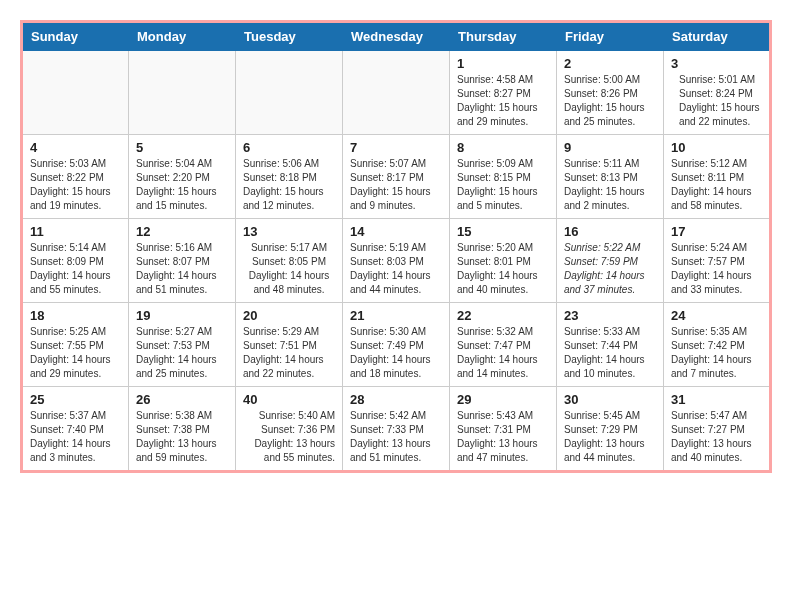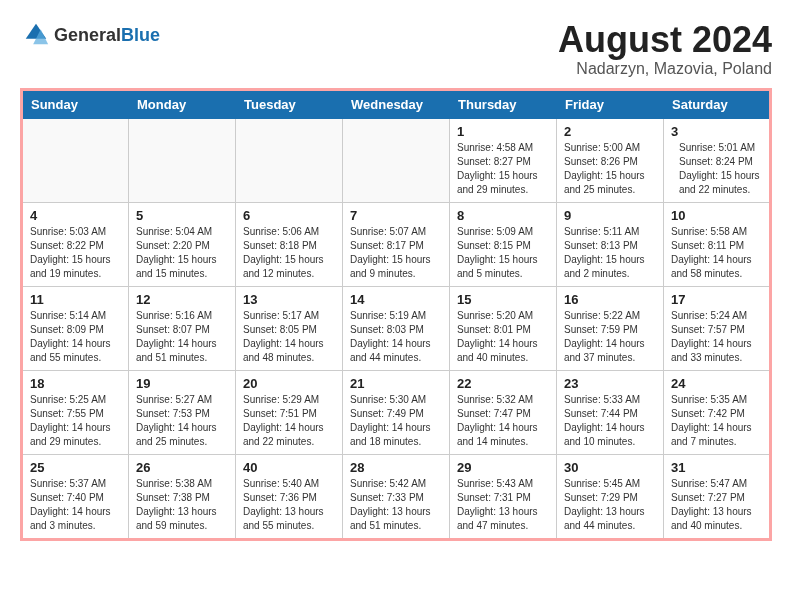--- a/index.html
+++ b/index.html
@@ -87,39 +87,20 @@
     .day-info {
       font-size: 10px;
       color: #333;
       line-height: 1.4;
     }
   </style>
 </head>
 <body>
 
 <div class="page">
-  <div class="header">
-    <div class="logo">
-      <div>
-        <svg class="logo-icon" viewBox="0 0 30 30">
-          <polygon points="15,4 26,20 4,20" fill="#1a6faf"></polygon>
-          <polygon points="20,10 28,26 12,26" fill="#5aabde" opacity="0.7"></polygon>
-        </svg>
-      </div>
-      <div style="margin-left:4px;">
-        <div class="logo-text">
-          <span class="logo-general">General</span><span class="logo-blue">Blue</span>
-        </div>
-      </div>
-    </div>
-    <div class="title-block">
-      <div class="month-title">August 2024</div>
-      <div class="subtitle">Nadarzyn, Mazovia, Poland</div>
-    </div>
-  </div>
 
   <table class="calendar">
     <thead>
       <tr>
         <th>Sunday</th>
         <th>Monday</th>
         <th>Tuesday</th>
         <th>Wednesday</th>
         <th>Thursday</th>
         <th>Friday</th>
@@ -192,21 +173,21 @@
           </td>
           <td>
             <span class="day-number">9</span>
             <div class="day-info" style="white-space: pre-line;">Sunrise: 5:11 AM
 Sunset: 8:13 PM
 Daylight: 15 hours
 and 2 minutes.</div>
           </td>
           <td>
             <span class="day-number">10</span>
-            <div class="day-info" style="white-space: pre-line;">Sunrise: 5:58 AM
+            <div class="day-info" style="white-space: pre-line;">Sunrise: 5:12 AM
 Sunset: 8:11 PM
 Daylight: 14 hours
 and 58 minutes.</div>
           </td>
         </tr>
         <tr>
           <td>
             <span class="day-number">11</span>
             <div class="day-info" style="white-space: pre-line;">Sunrise: 5:14 AM
 Sunset: 8:09 PM
@@ -215,42 +196,42 @@
           </td>
           <td>
             <span class="day-number">12</span>
             <div class="day-info" style="white-space: pre-line;">Sunrise: 5:16 AM
 Sunset: 8:07 PM
 Daylight: 14 hours
 and 51 minutes.</div>
           </td>
           <td>
             <span class="day-number">13</span>
-            <div class="day-info" style="white-space: pre-line;">Sunrise: 5:17 AM
+            <div class="day-info" style="white-space: pre-line; text-align: center;">Sunrise: 5:17 AM
 Sunset: 8:05 PM
 Daylight: 14 hours
 and 48 minutes.</div>
           </td>
           <td>
             <span class="day-number">14</span>
             <div class="day-info" style="white-space: pre-line;">Sunrise: 5:19 AM
 Sunset: 8:03 PM
 Daylight: 14 hours
 and 44 minutes.</div>
           </td>
           <td>
             <span class="day-number">15</span>
             <div class="day-info" style="white-space: pre-line;">Sunrise: 5:20 AM
 Sunset: 8:01 PM
 Daylight: 14 hours
 and 40 minutes.</div>
           </td>
           <td>
             <span class="day-number">16</span>
-            <div class="day-info" style="white-space: pre-line;">Sunrise: 5:22 AM
+            <div class="day-info" style="white-space: pre-line; font-style: italic;">Sunrise: 5:22 AM
 Sunset: 7:59 PM
 Daylight: 14 hours
 and 37 minutes.</div>
           </td>
           <td>
             <span class="day-number">17</span>
             <div class="day-info" style="white-space: pre-line;">Sunrise: 5:24 AM
 Sunset: 7:57 PM
 Daylight: 14 hours
 and 33 minutes.</div>
@@ -317,21 +298,21 @@
           </td>
           <td>
             <span class="day-number">26</span>
             <div class="day-info" style="white-space: pre-line;">Sunrise: 5:38 AM
 Sunset: 7:38 PM
 Daylight: 13 hours
 and 59 minutes.</div>
           </td>
           <td>
             <span class="day-number">40</span>
-            <div class="day-info" style="white-space: pre-line;">Sunrise: 5:40 AM
+            <div class="day-info" style="white-space: pre-line; text-align: right;">Sunrise: 5:40 AM
 Sunset: 7:36 PM
 Daylight: 13 hours
 and 55 minutes.</div>
           </td>
           <td>
             <span class="day-number">28</span>
             <div class="day-info" style="white-space: pre-line;">Sunrise: 5:42 AM
 Sunset: 7:33 PM
 Daylight: 13 hours
 and 51 minutes.</div>

